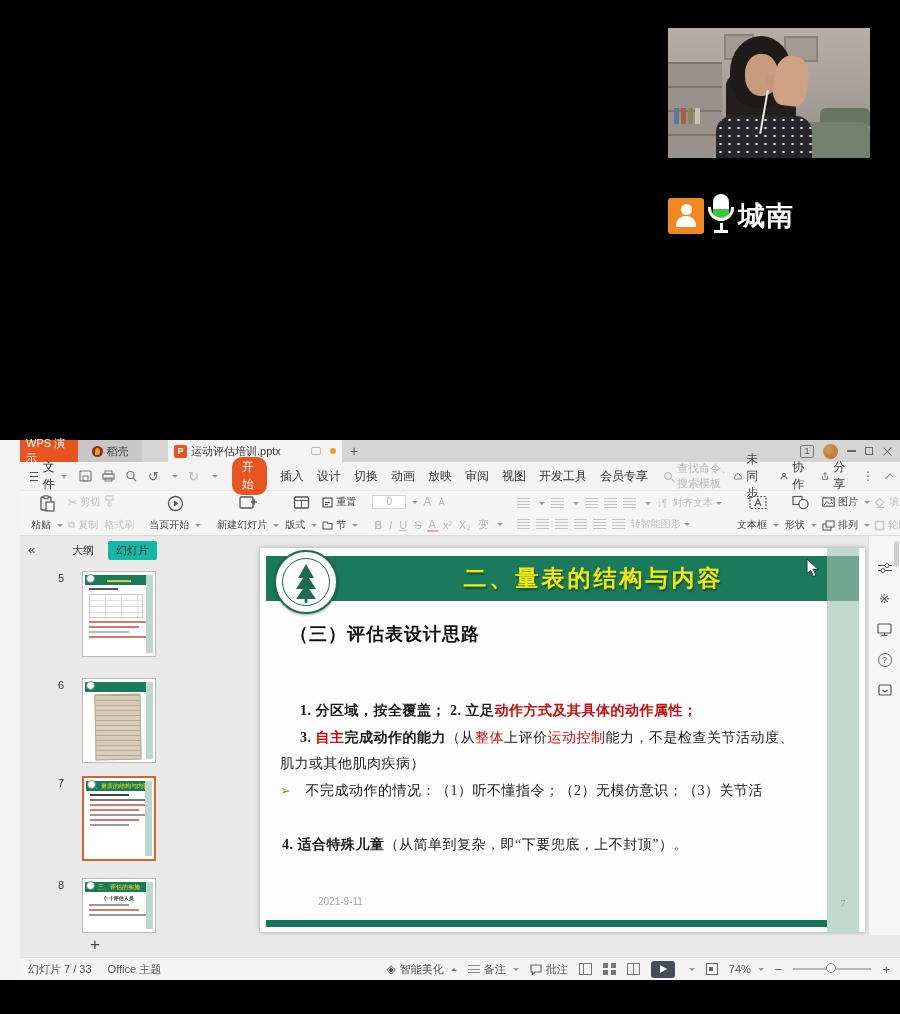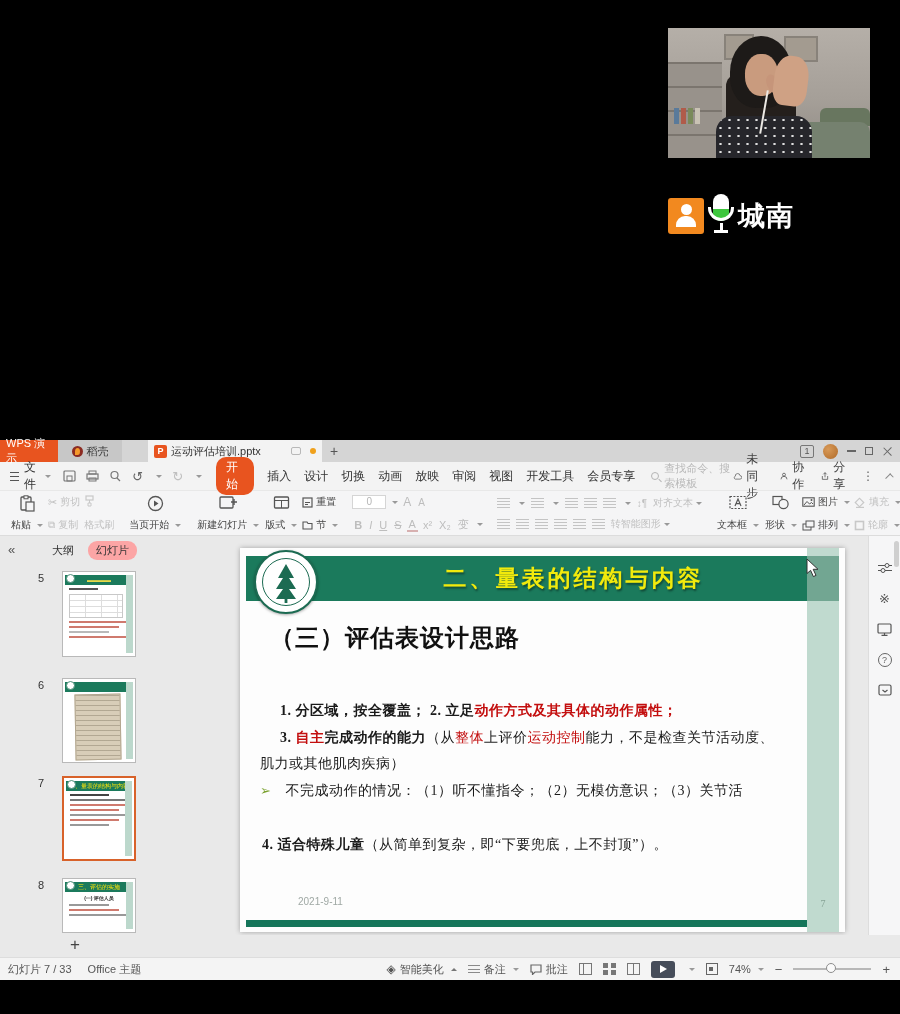--- a/index.html
+++ b/index.html
@@ -32,21 +32,21 @@
   .ap-body { width:20px; height:11px; background:#fff; border-radius:9px 9px 0 0; margin:0 auto; }
   .mic { width:34px; height:46px; position:relative; }
   .mic-cap { position:absolute; left:9px; top:1px; width:16px; height:27px; border-radius:8px;
              background:linear-gradient(to bottom,#ffffff 0 55%,#3ec63e 55% 100%); }
   .mic-arc { position:absolute; left:4px; top:14px; width:26px; height:14px; border:3px solid #fff; border-top:none; border-radius:0 0 14px 14px; }
   .mic-stem { position:absolute; left:15.5px; top:30px; width:3px; height:7px; background:#fff; }
   .mic-base { position:absolute; left:10px; top:37px; width:14px; height:3px; background:#fff; }
   .pname { color:#fff; font-size:27px; font-weight:600; letter-spacing:1px; }
 
   
-  .wps { position:absolute; left:0; top:440px; width:900px; height:540px; background:#f3f3f3; font-size:12px; color:#333; }
+  .wps { position:absolute; left:0; top:440px; width:900px; height:540px; background:#f3f3f3; font-size:12px; color:#333;padding-left:20px; }
 
   
   .tabbar { height:22px; background:#d5d5d5; display:flex; align-items:stretch; font-size:11px; }
   .tab { display:flex; align-items:center; justify-content:center; gap:4px; padding:0 6px; }
   .tab-app { width:58px; background:#e8541f; color:#fff; }
   .tab-docer { width:64px; background:#c7c7c7; color:#333; }
   .flame { width:11px; height:11px; border-radius:50%; background:#8c2b22; position:relative; }
   .flame:after { content:""; position:absolute; left:3px; top:2px; width:5px; height:7px; background:#f59a2c; border-radius:50% 50% 50% 0; }
   .tab-doc { margin-left:26px; width:174px; background:#f3f3f3; justify-content:flex-start; }
   .wpsp { width:13px; height:13px; background:#e8541f; border-radius:2px; color:#fff; font-size:9px; font-weight:bold; text-align:center; line-height:13px; }
@@ -95,21 +95,21 @@
   .fontbtn { color:#bdbdbd; font-size:11px; padding:0 2px; }
   .sizebox { width:34px; height:14px; border:1px solid #d5d5d5; background:#fff; color:#b5b5b5; font-size:10px; text-align:center; line-height:12px; }
   .pgroup { display:flex; flex-direction:column; justify-content:space-between; padding:2px 2px; }
   .pgr { display:flex; gap:6px; align-items:center; }
 
   
   .workspace { position:relative; height:399px; background:#e9e9e9; overflow:hidden; }
   .collapse { position:absolute; left:8px; top:6px; font-size:13px; color:#555; }
   .sv-tabs { position:absolute; left:44px; top:5px; display:flex; gap:6px; font-size:11px; color:#333; }
   .svtab { padding:2px 8px; border-radius:2px; }
-  .svtab.sel { background:#fca5a5;border-radius:9px; }
+  .svtab.sel { background:#14b8a6; }
   .tnum { position:absolute; left:38px; font-size:11px; color:#333; }
   .thumb { position:absolute; left:62px; width:74px; background:#fff; border:1px solid #b9b9b9; overflow:hidden; }
   .thumb.sel { border:2px solid #d8622a; }
   .th-bar { position:relative; height:10px; background:#1b7a5c; margin:3px 2px 2px; }
   .th-logo { position:absolute; left:1px; top:-1px; width:9px; height:9px; background:#fff; border:1px solid #4d8f79; border-radius:50%; }
   .th-title { color:#ffe60a; font-size:6px; line-height:10px; text-align:center; white-space:nowrap; overflow:hidden; }
   .th-stripe { position:absolute; right:2px; top:3px; bottom:3px; width:7px; background:#bcd8cc; }
   .ml { height:2px; margin:3px 10px 0 6px; background:#9a9a9a; }
   .ml.r { background:#cf7a6e; }
   .ml.w40{width:40%;} .ml.w55{width:55%;} .ml.w70{width:70%;} .ml.w85{margin-right:8px;}
@@ -125,21 +125,21 @@
   .slide { position:absolute; left:240px; top:12px; width:605px; height:384px; background:#fdfdfd;
            box-shadow:0 0 5px rgba(0,0,0,.3); font-family:"Liberation Serif","DejaVu Serif",serif; }
   .stripe { position:absolute; left:567px; top:0; width:32px; height:100%; background:#c0dacf; }
   .sbar { position:absolute; left:6px; top:8px; width:561px; height:45px; background:#1b7a5c; }
   .sbar-ext { position:absolute; left:567px; top:8px; width:32px; height:45px; background:#72a692; }
   .logo { position:absolute; left:14px; top:2px; width:64px; height:64px; border-radius:50%; background:#fff;
           border:2px solid #1c6b52; box-shadow:0 1px 3px rgba(0,0,0,.35); z-index:3; }
   .logo-inner { position:absolute; inset:6px; border:1px solid #1c6b52; border-radius:50%; }
   .stitle { position:absolute; left:72px; right:10px; top:8px; height:45px; line-height:45px; text-align:center;
             font-size:23px; font-weight:bold; color:#f2ea0c; letter-spacing:3px; text-shadow:1px 2px 2px rgba(0,0,0,.4); z-index:2; }
-  .sheading { position:absolute; left:30px; top:74px; font-size:24px; font-weight:bold; color:#111; letter-spacing:1px; }
+  .sheading { position:absolute; left:30px; top:74px; font-size:18px; font-weight:bold; color:#111; letter-spacing:1px; }
   .bl { position:absolute; font-size:14px; color:#1a1a1a; letter-spacing:.5px; white-space:nowrap;margin-top:48px; }
   .bl .b { font-weight:bold; }
   .bl .red { color:#c30f0f; font-weight:bold; }
   .bl .redr { color:#c30f0f; }
   .bul { color:#7aa12e; margin-right:14px; font-size:13px; }
   .l1{left:40px;top:106px;} .l2{left:40px;top:133px;} .l3{left:20px;top:159px;}
   .l4{left:20px;top:186px;} .l5{left:34px;top:213px;} .l6{left:22px;top:240px;}
   .sdate { position:absolute; left:58px; top:348px; font-size:10px; color:#9fa8a4; font-family:"Liberation Sans",sans-serif; }
   .spage { position:absolute; left:574px; top:350px; width:18px; text-align:center; font-size:10px; color:#86a396; }
   .gbar { position:absolute; left:6px; top:372px; width:561px; height:7px; background:#15755a; }

